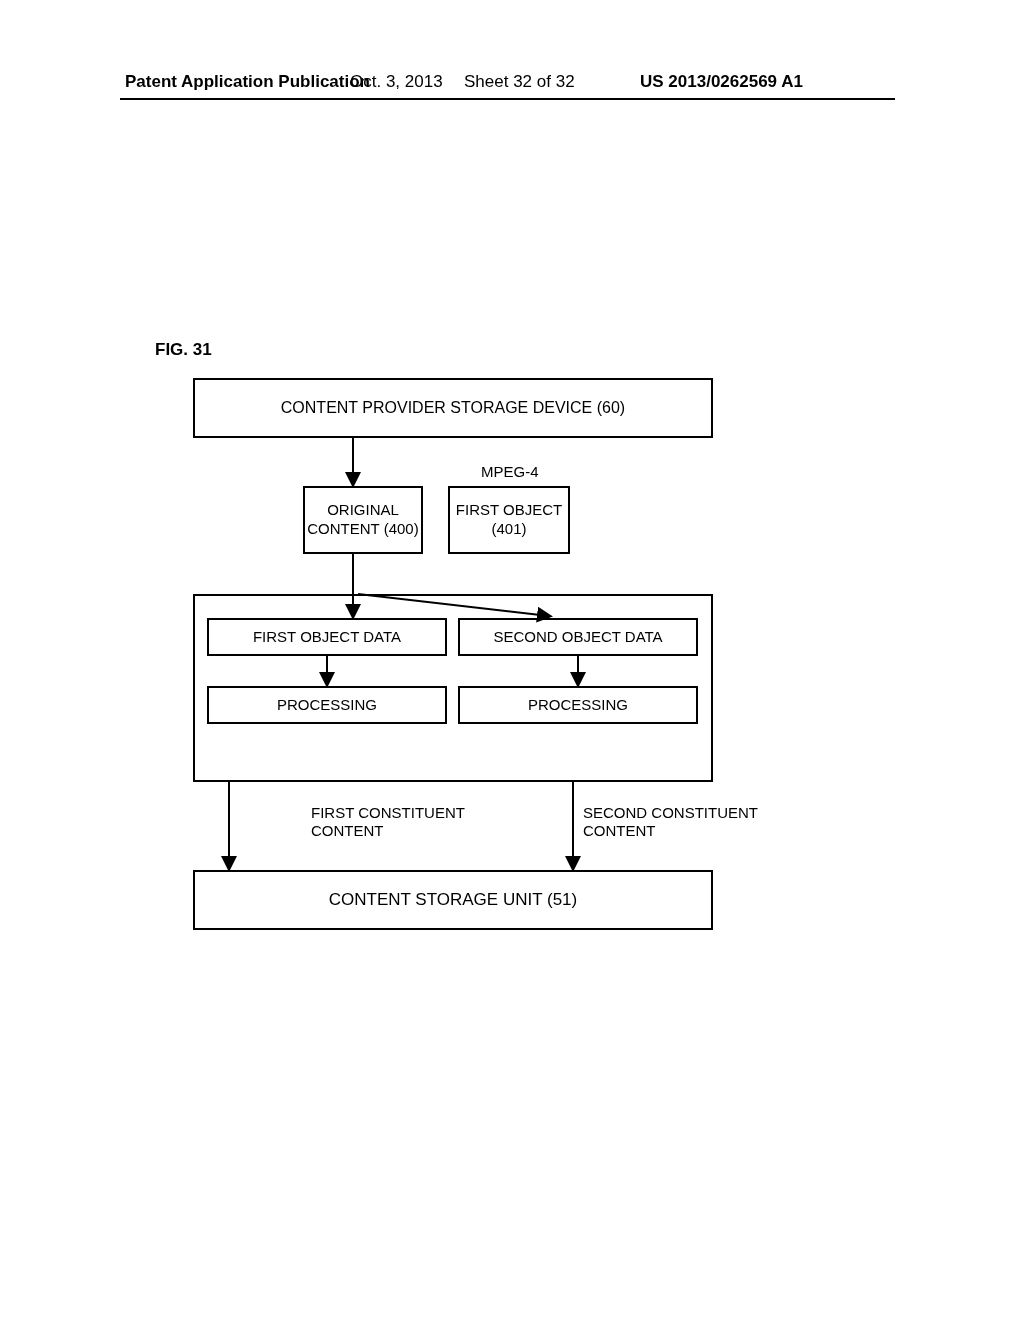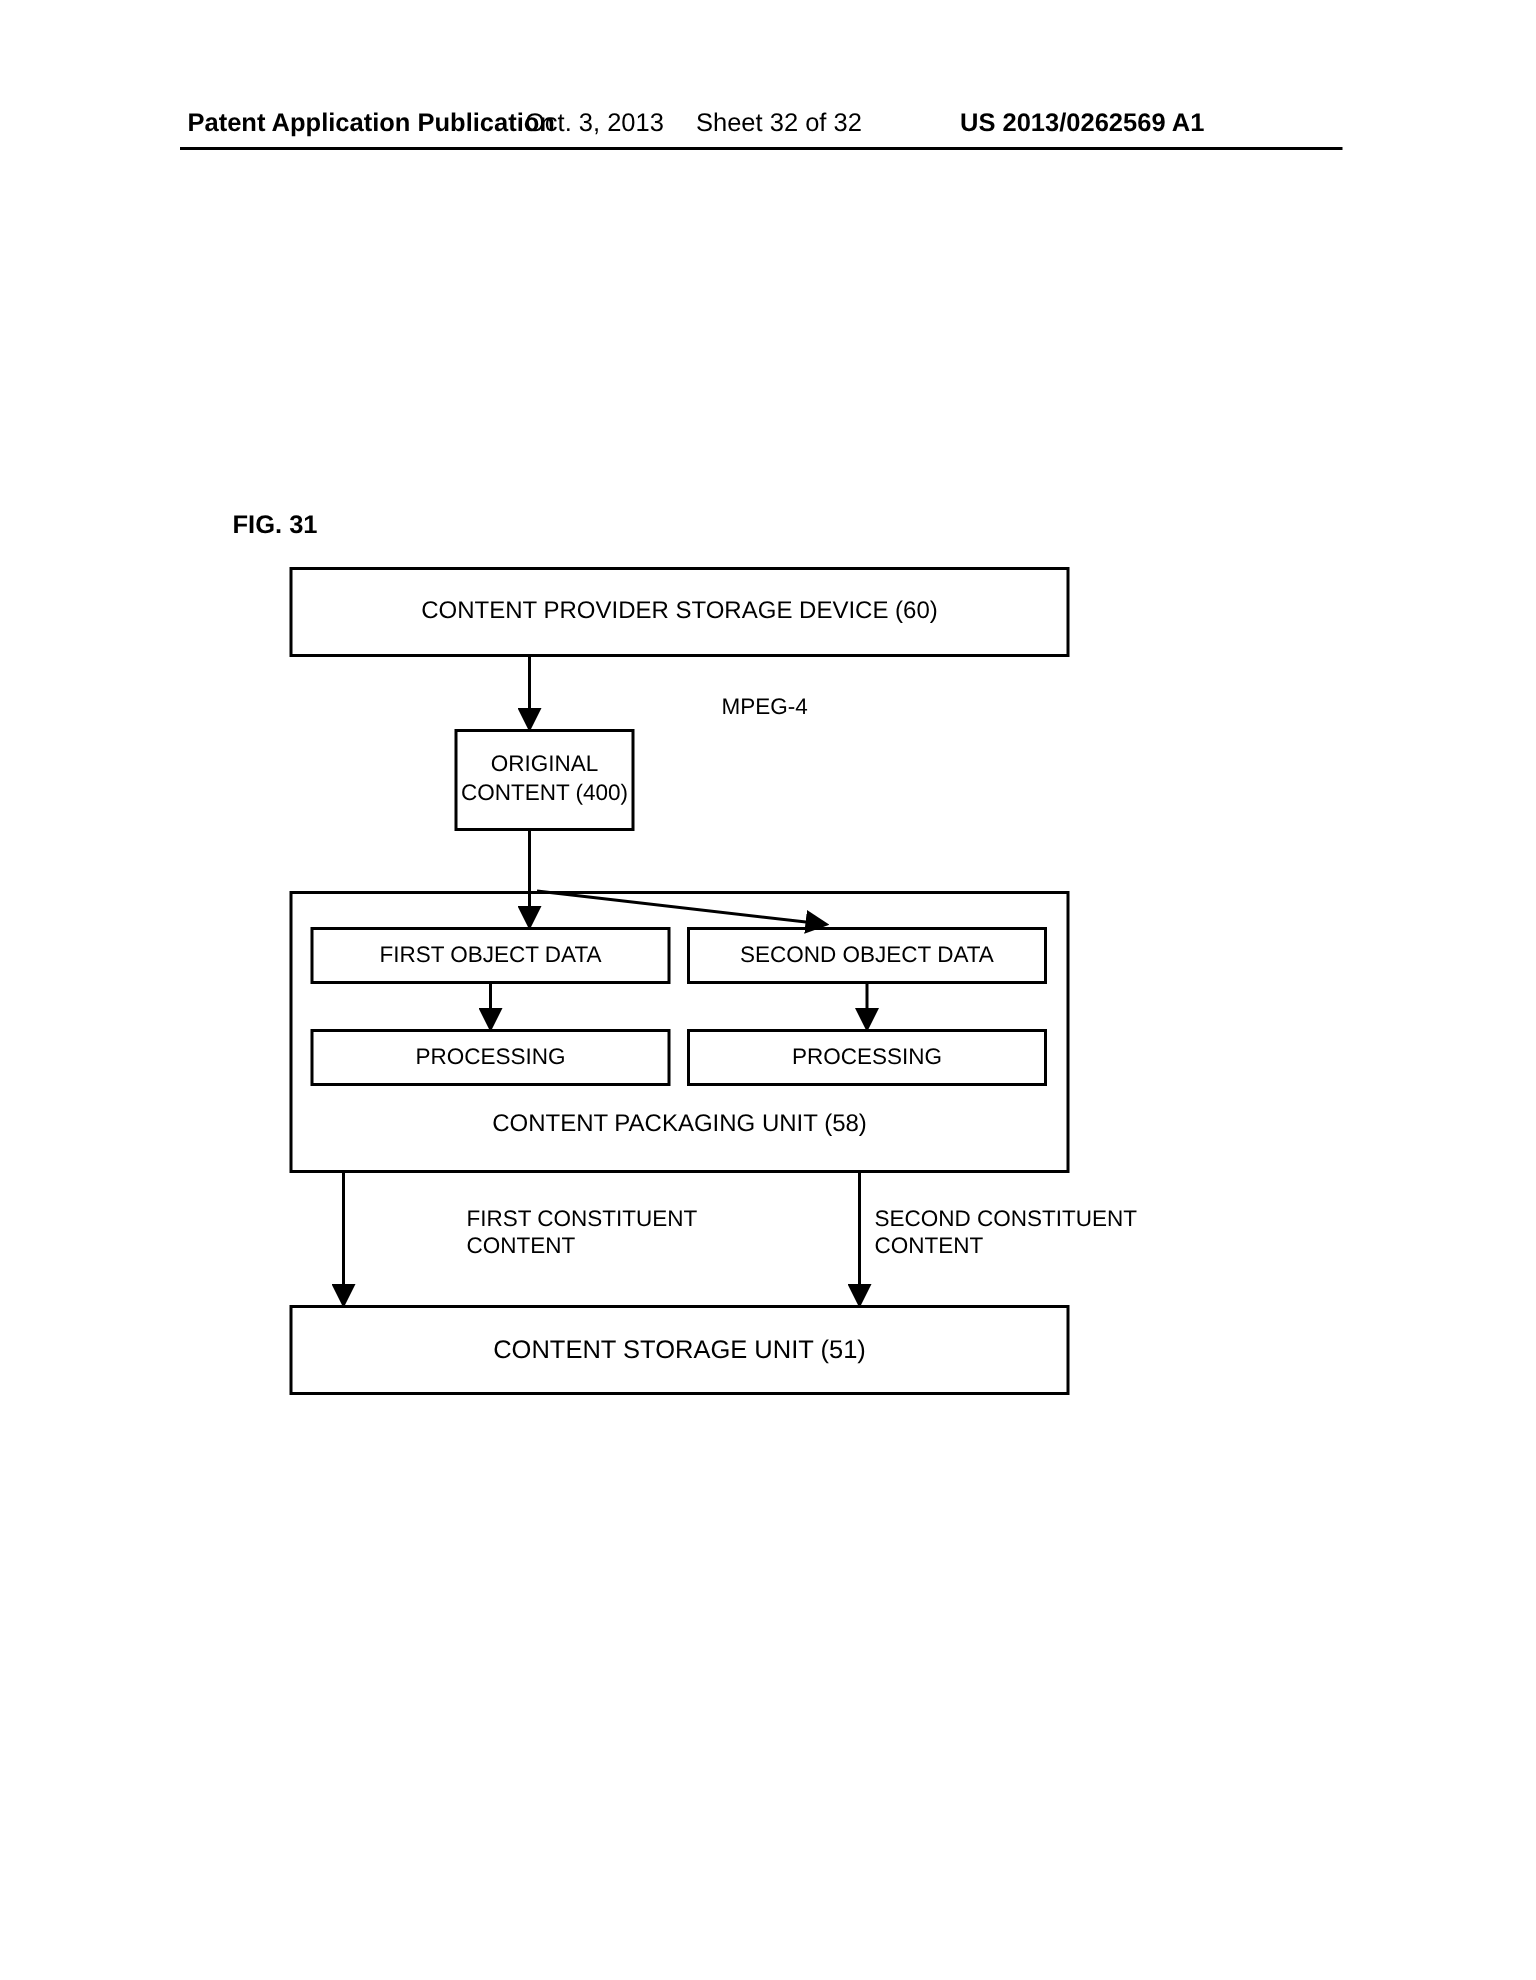--- a/index.html
+++ b/index.html
@@ -57,27 +57,27 @@
 
   <div class="fig-label">FIG. 31</div>
 
   <div class="stage">
 
     <div class="box b-provider">CONTENT PROVIDER STORAGE DEVICE (60)</div>
 
     <div class="label l-mpeg">MPEG-4</div>
 
     <div class="box b-orig">ORIGINAL CONTENT (400)</div>
+    <div class="box b-obj1">FIRST OBJECT (401)</div>
 
     <div class="box b-pkg"></div>
     <div class="box b-od1">FIRST OBJECT DATA</div>
     <div class="box b-od2">SECOND OBJECT DATA</div>
     <div class="box b-proc1">PROCESSING</div>
     <div class="box b-proc2">PROCESSING</div>
-    <div class="label l-pkg">CONTENT PACKAGING UNIT (58)</div>
 
     <div class="label l-cc1">FIRST CONSTITUENT CONTENT</div>
     <div class="label l-cc2">SECOND CONSTITUENT CONTENT</div>
 
     <div class="box b-store">CONTENT STORAGE UNIT (51)</div>
 
     <svg class="wires" viewBox="0 0 520 680">
       <defs>
         <marker id="ah" markerWidth="8" markerHeight="8" refX="6" refY="4" orient="auto">
           <path d="M0,0 L8,4 L0,8 Z" fill="#000"></path>

